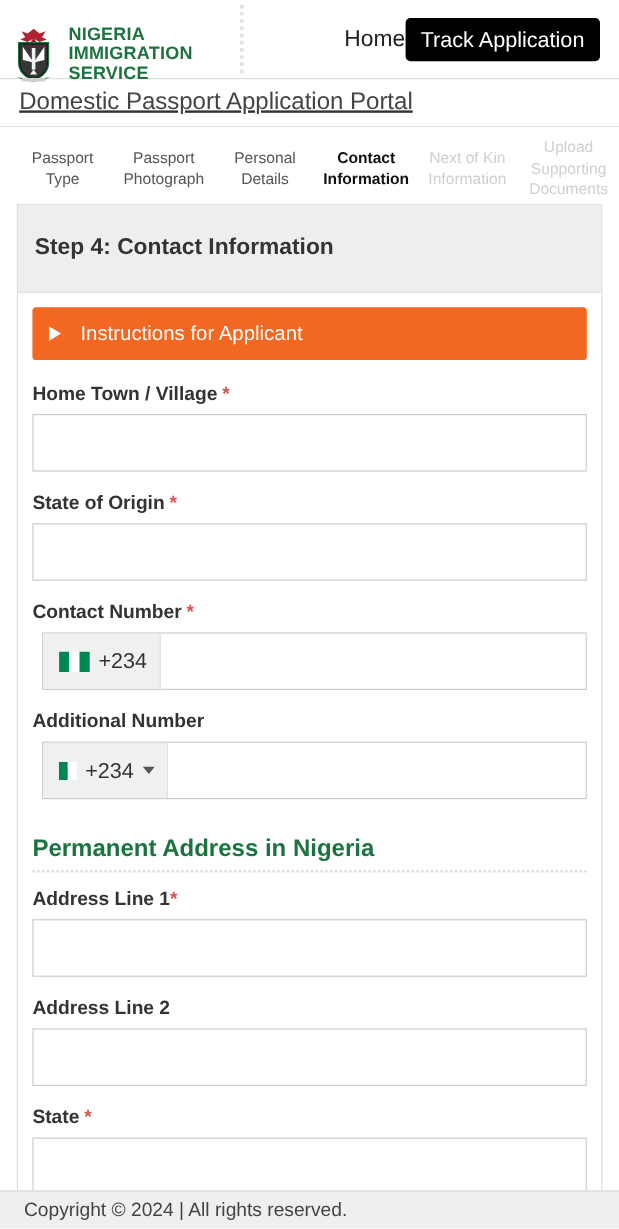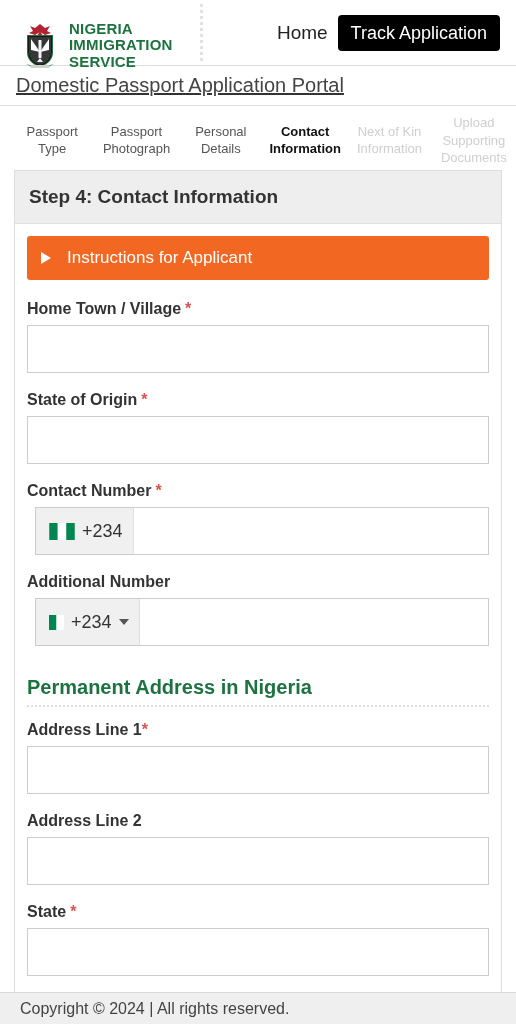--- a/index.html
+++ b/index.html
@@ -22,21 +22,21 @@
     background: #ffffff;
     border-bottom: 1px solid #dddddd;
     display: flex;
     align-items: center;
     position: relative;
     box-sizing: border-box;
   }
   .brand {
     display: flex;
     align-items: center;
-    padding-left: 20px;
+    padding-left: 8px;
     gap: 9px;
     margin-top: 26px;
   }
   .coat-of-arms {
     width: 40px;
     height: 48px;
     position: relative;
     flex: none;
   }
   .brand-text {
@@ -58,21 +58,20 @@
     width: 0;
     border-left: 3px dotted #e2e2e2;
   }
   .header-nav {
     position: absolute;
     right: 16px;
     top: 0;
     height: 66px;
     display: flex;
     align-items: center;
-    gap: 10px;
   }
   .nav-home {
     font-size: 19px;
     color: #222222;
     text-decoration: none;
     cursor: pointer;
   }
   .btn-track {
     background: #000000;
     color: #ffffff;
@@ -131,21 +130,21 @@
   
   .card {
     margin: 10px 14px 0 14px;
     border: 1px solid #dedede;
     background: #ffffff;
     box-sizing: border-box;
   }
   .card-header {
     background: #eeeeee;
     border-bottom: 1px solid #dedede;
-    padding: 15px 14px;
+    padding: 25px 14px;
     font-size: 19px;
     font-weight: bold;
     color: #333333;
   }
   .card-body {
     padding: 12px 12px 0 12px;
   }
 
   
   .instructions-bar {

